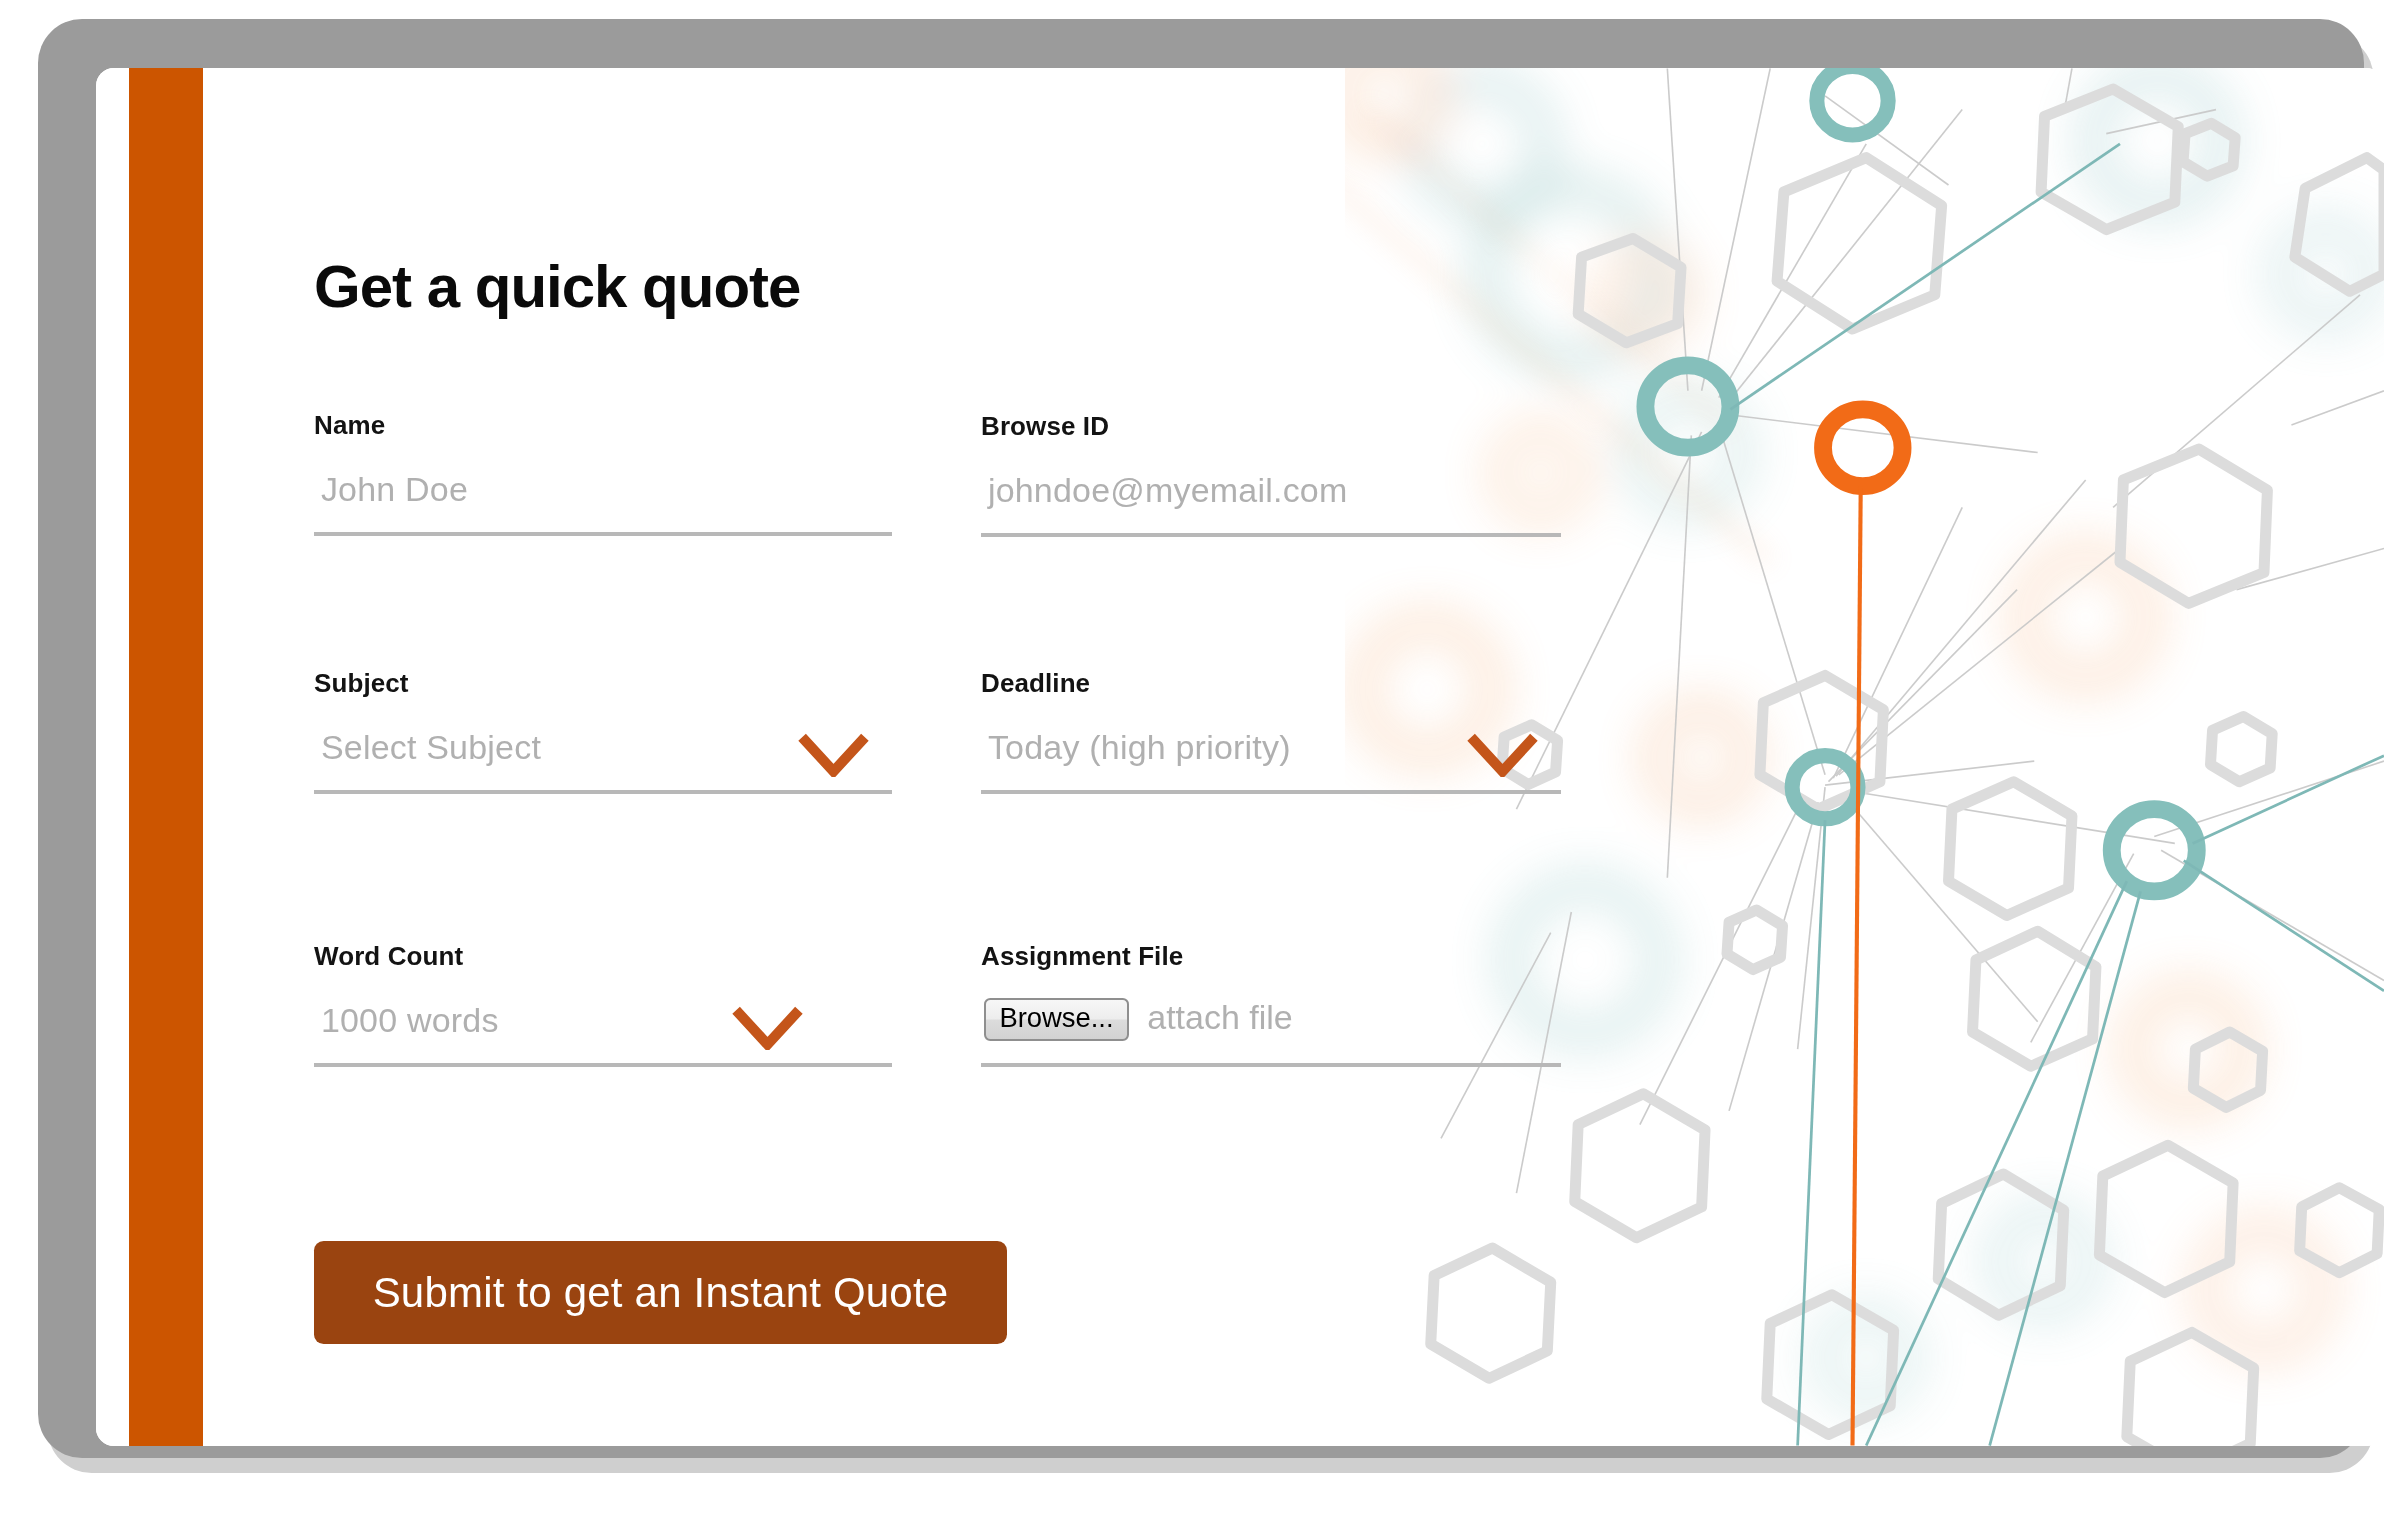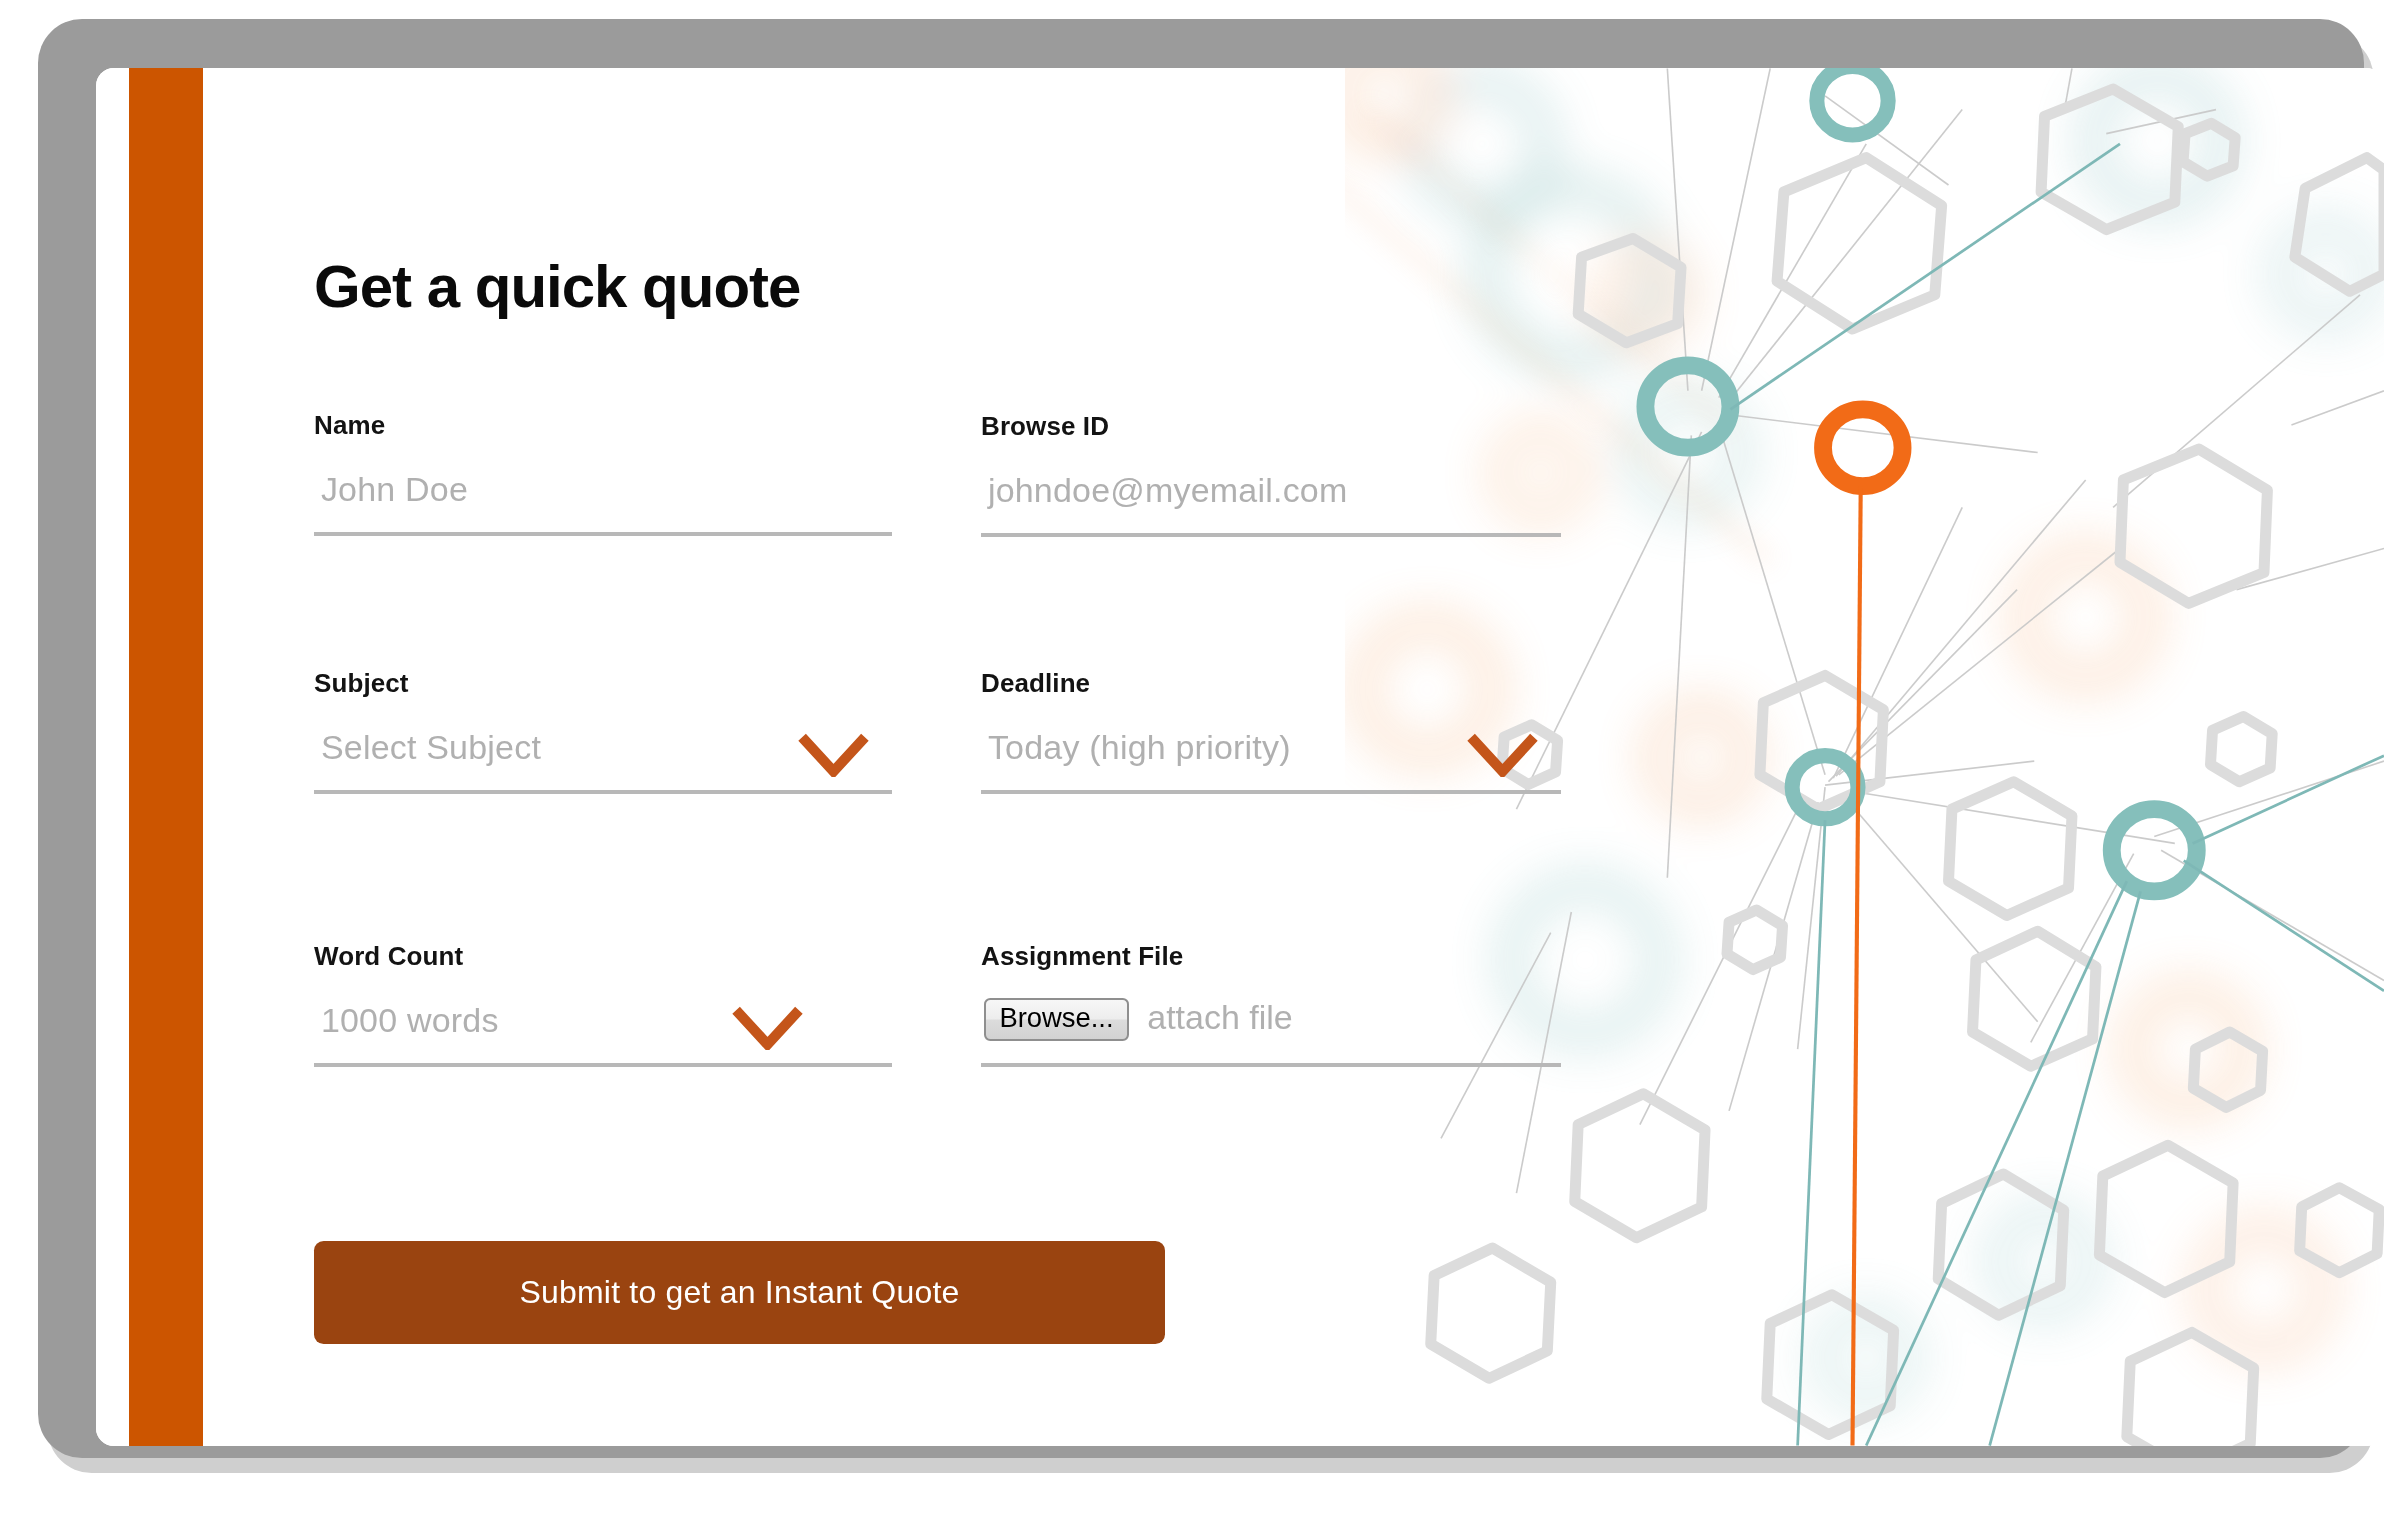--- a/index.html
+++ b/index.html
@@ -137,27 +137,27 @@
     margin-left: 18px;
     font-size: 34px;
     color: #b0b0b0;
     white-space: nowrap;
   }
 
   #submit-button {
     position: absolute;
     left: 218px;
     top: 1173px;
-    width: 851px;
+    width: 693px;
     height: 103px;
     background: #9a4410;
     border: none;
     border-radius: 9.6px;
     color: #ffffff;
-    font-size: 32px;
+    font-size: 42px;
     font-family: "Liberation Sans", sans-serif;
     letter-spacing: 0.2px;
     cursor: pointer;
   }
 </style>
 </head>
 <body>
 
 <div id="device-frame">
   <div id="device-screen">

